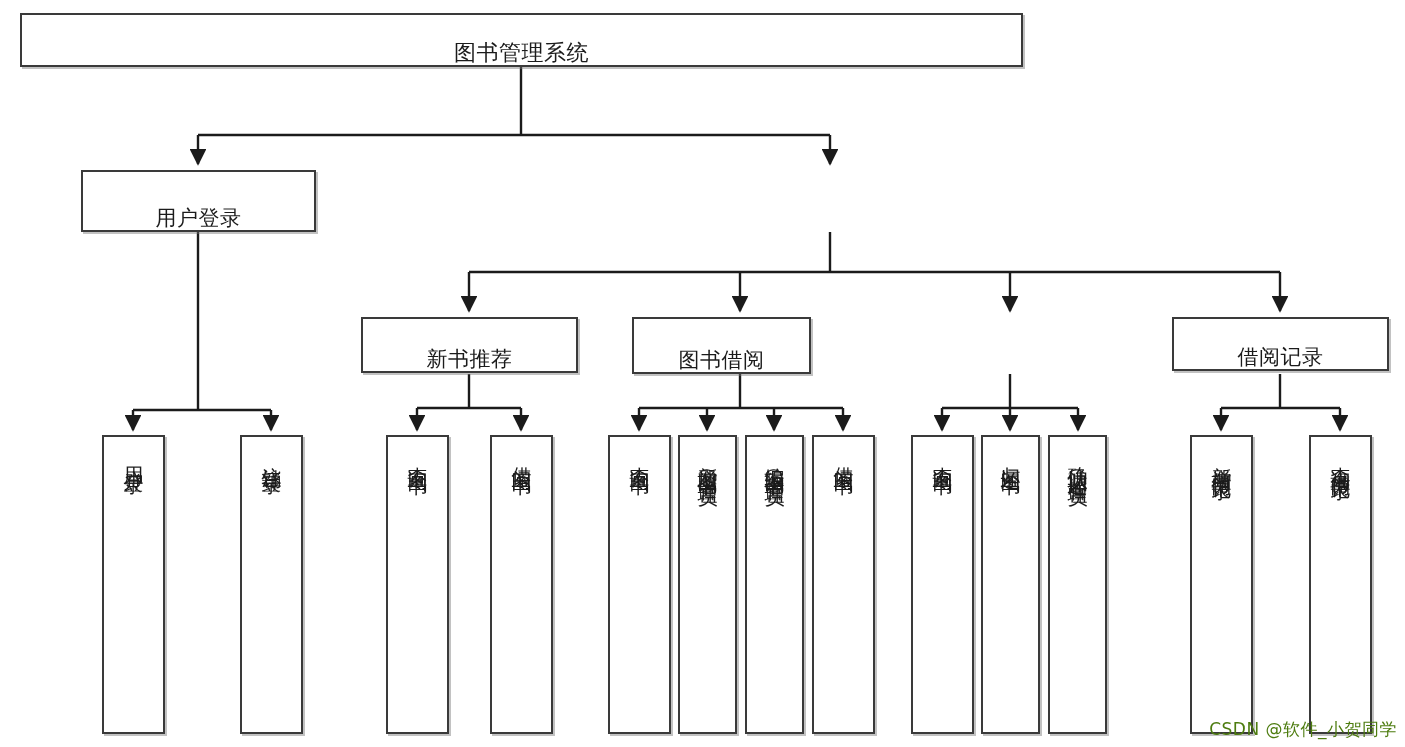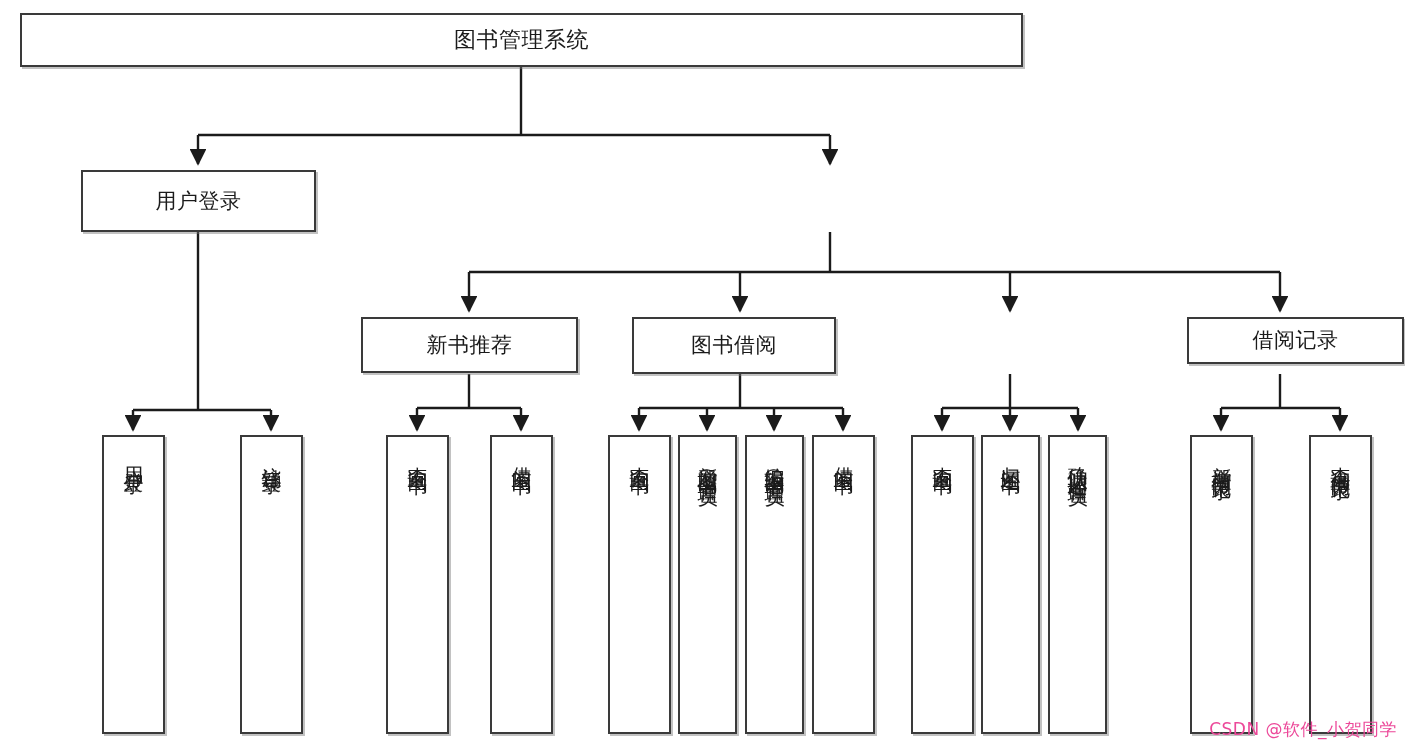--- a/index.html
+++ b/index.html
@@ -25,21 +25,21 @@
     height: 747px;
     pointer-events: none;
   }
   .node {
     position: absolute;
     box-sizing: border-box;
     background: #ffffff;
     border: 2px solid #3a3a3a;
     box-shadow: 2px 2px 0 rgba(120,120,120,0.45);
     display: flex;
-    align-items: center;
+    align-items: flex-end;
     justify-content: center;
     color: #1b1b1b;
     z-index: 2;
   }
   .node-label {
     font-size: 21px;
     line-height: 1.15;
     letter-spacing: 0.5px;
     white-space: nowrap;
   }
@@ -54,21 +54,21 @@
     text-orientation: upright;
     font-size: 20px;
     letter-spacing: 3px;
     white-space: nowrap;
   }
   #watermark {
     position: absolute;
     right: 8px;
     bottom: 6px;
     font-size: 17px;
-    color: #ec4899;
+    color: #4d7c0f;
     z-index: 5;
     white-space: nowrap;
     letter-spacing: 0.5px;
   }
 </style>
 </head>
 <body>
 
 <div id="diagram-root">
 
@@ -126,24 +126,24 @@
     <span class="node-label">图书管理系统</span>
   </div>
 
   <div class="node" style="left:81px; top:170px; width:235px; height:62px;">
     <span class="node-label">用户登录</span>
   </div>
 
   <div class="node" style="left:361px; top:317px; width:217px; height:56px;">
     <span class="node-label">新书推荐</span>
   </div>
-  <div class="node" style="left:632px; top:317px; width:204px; height:57px;">
+  <div class="node" style="left:632px; top:317px; width:179px; height:57px;">
     <span class="node-label">图书借阅</span>
   </div>
-  <div class="node" style="left:1172px; top:317px; width:217px; height:47px;margin-left:15px;">
+  <div class="node" style="left:1172px; top:317px; width:217px; height:54px;">
     <span class="node-label">借阅记录</span>
   </div>
 
   <div class="node leaf" style="left:102px; top:435px; width:63px; height:299px;">
     <span class="node-label">用户登录</span>
   </div>
   <div class="node leaf" style="left:240px; top:435px; width:63px; height:299px;">
     <span class="node-label">注销登录</span>
   </div>
 

